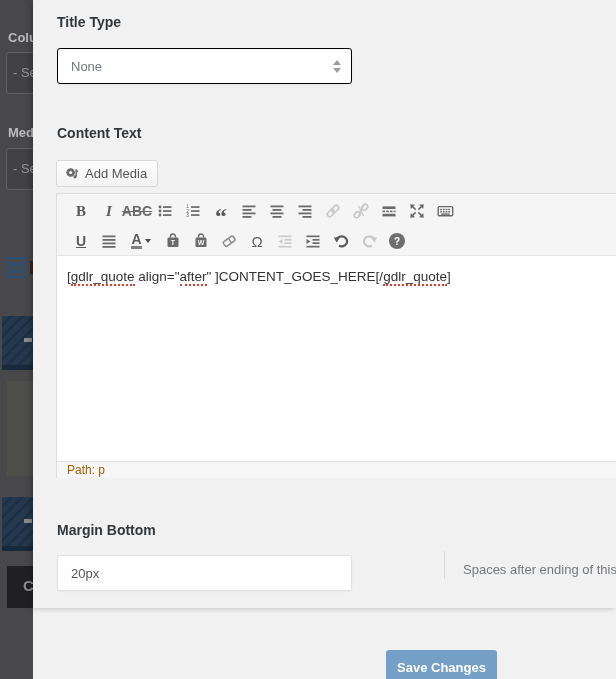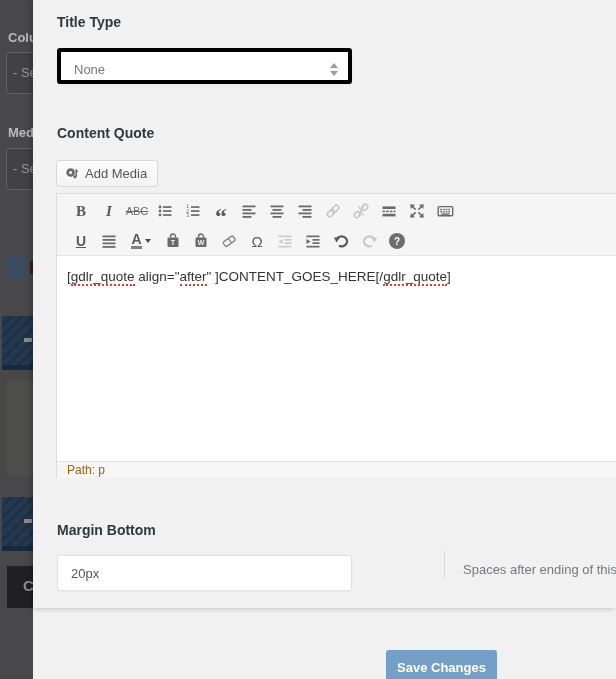--- a/index.html
+++ b/index.html
@@ -19,39 +19,39 @@
     border-bottom:5px solid #17293d;}
   .navy-block .dash{position:absolute;right:1px;top:22px;width:8px;height:4px;background:#8d8d90;}
   .gray-block{position:absolute;left:7px;top:381px;width:26px;height:95px;background:#4e4e4b;}
   .black-block{position:absolute;left:7px;top:566px;width:26px;height:42px;background:#202022;}
   .black-block span{position:absolute;left:16px;top:11px;font-size:15px;font-weight:bold;color:#8e8e90;}
 
   
   .modal{position:absolute;left:33px;top:0;width:583px;height:608px;background:#f1f1f1;z-index:2;box-shadow:-2px 0 6px rgba(0,0,0,0.25);}
   .field-label{position:absolute;left:24px;font-size:14px;font-weight:bold;color:#32373c;}
 
-  .fake-select{position:absolute;left:24px;width:295px;height:36px;background:#fff;border:4px solid #000000;border-radius:3px;box-sizing:border-box;box-shadow:0 1px 2px rgba(0,0,0,0.04);cursor:pointer;}
+  .fake-select{position:absolute;left:24px;width:295px;height:36px;background:#fff;border:1px solid #000000;border-radius:3px;box-sizing:border-box;box-shadow:0 1px 2px rgba(0,0,0,0.04);cursor:pointer;}
   .fake-select .val{position:absolute;left:13px;top:10px;font-size:13px;color:#72777c;}
   .steppers{position:absolute;right:9px;top:10px;width:9px;height:15px;}
   .steppers .up{position:absolute;top:1px;left:0;width:0;height:0;border-left:4.5px solid transparent;border-right:4.5px solid transparent;border-bottom:5px solid #9c9ca0;}
   .steppers .down{position:absolute;bottom:1px;left:0;width:0;height:0;border-left:4.5px solid transparent;border-right:4.5px solid transparent;border-top:5px solid #9c9ca0;}
 
   .add-media{position:absolute;left:23px;top:160px;height:27px;padding:0 10px 0 8px;display:flex;align-items:center;gap:5px;background:linear-gradient(#fdfdfd,#f3f3f3);border:1px solid #d8d8d8;border-radius:3px;font-size:13px;color:#555;cursor:pointer;box-sizing:border-box;justify-content:flex-end;}
 
   
   .editor{position:absolute;left:23px;top:193px;width:561px;height:285px;background:#f5f5f5;border:1px solid #dedede;box-sizing:border-box;}
   .tb-row{position:absolute;left:0;height:28px;display:flex;align-items:center;padding-left:10px;}
   .tb-row.r1{top:3px;}
   .tb-row.r2{top:33px;}
   .tb-btn{width:28px;height:24px;display:flex;align-items:center;justify-content:center;cursor:pointer;flex:0 0 auto;}
   .tb-btn svg{display:block;}
   .glyph{font-size:15px;color:#595959;}
   .glyph.b{font-weight:bold;font-family:"Liberation Serif",serif;}
   .glyph.i{font-style:italic;font-family:"Liberation Serif",serif;font-weight:bold;}
-  .glyph.strike{font-size:11px;font-weight:normal;text-decoration:line-through;letter-spacing:0;color:#6a6a6a;}
+  .glyph.strike{font-size:14px;font-weight:bold;text-decoration:line-through;letter-spacing:0;color:#6a6a6a;}
   .glyph.quote{font-family:"Liberation Serif",serif;font-weight:bold;font-size:24px;line-height:10px;margin-top:10px;color:#5a5a5a;}
   .glyph.u{font-weight:bold;text-decoration:underline;font-size:14px;color:#5a5a5a;}
   .glyph.colorA{font-weight:bold;font-size:14px;color:#5a5a5a;border-bottom:3px solid #808080;line-height:13px;}
   .glyph.omega{font-size:15px;color:#5a5a5a;}
   .caret-sm{width:0;height:0;border-left:3.5px solid transparent;border-right:3.5px solid transparent;border-top:4.5px solid #4a4a4a;margin-left:3px;}
   .tb-select{height:23px;background:#fff;border:1px solid #c6c6c6;display:flex;align-items:center;justify-content:space-between;padding:0 7px;box-sizing:border-box;cursor:pointer;flex:0 0 auto;}
   .tb-select .txt{font-size:13px;color:#222;}
   .tb-select .arrow{width:0;height:0;border-left:4px solid transparent;border-right:4px solid transparent;border-top:5px solid #111;}
   .quote-select{width:93px;margin-left:4px;}
   .para-select{width:100px;border-color:#dcdcdc;border-radius:2px;margin-right:8px;}
@@ -107,21 +107,21 @@
     <div class="field-label" style="top:14px;">Title Type</div>
 
     <div class="fake-select" style="top:48px;">
       <span class="val">None</span>
       <span class="steppers">
           <i class="up"></i>
           <i class="down"></i>
         </span>
     </div>
 
-    <div class="field-label" style="top:125px;">Content Quote</div>
+    <div class="field-label" style="top:125px;">Content Text</div>
 
     <button class="add-media">
       <span>
         <svg width="15" height="15" viewBox="0 0 16 16">
           <circle cx="6" cy="8" r="4.6" fill="#6b6b6b"></circle>
           <circle cx="6" cy="8" r="1.7" fill="#f7f7f7"></circle>
           <rect x="11.2" y="4.5" width="1.6" height="8" rx="0.8" fill="#6b6b6b"></rect>
           <circle cx="10.6" cy="12.6" r="1.7" fill="#6b6b6b"></circle>
           <path d="M11.2 4.5 q3 0.6 2.6 3.2 l-1.4 -0.3 z" fill="#6b6b6b"></path>
         </svg>

